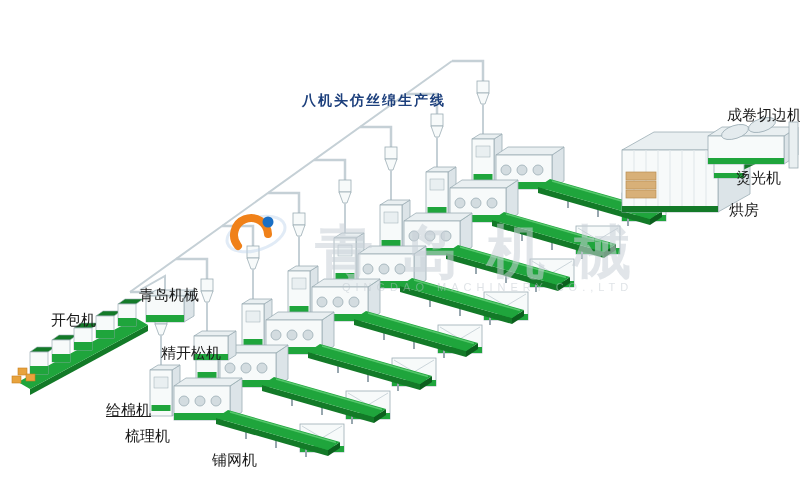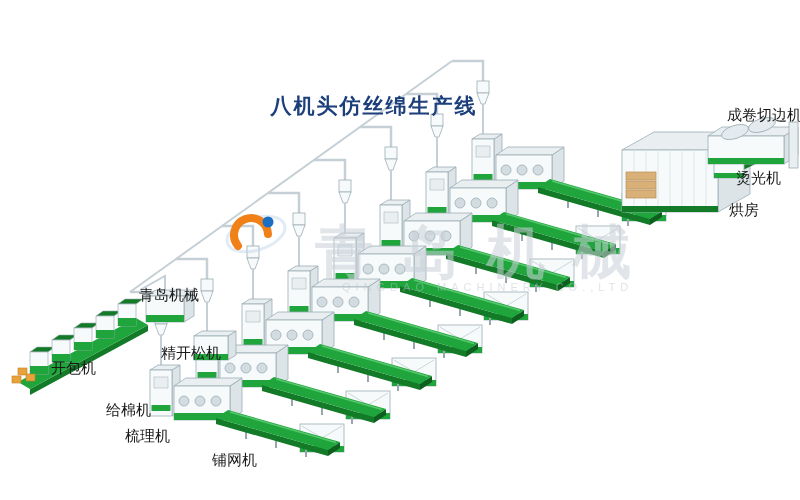--- a/index.html
+++ b/index.html
@@ -1,20 +1,20 @@
 <!DOCTYPE html>
 <html style="--green: #1fa53c; --green_dark: #137a28; --green_darker: #0c5f1e; --green_light: #56c76c; --machine_body: #f7fafa; --machine_top: #e9eff1; --machine_side: #dce4e8; --outline: #9cadb5; --pipe: #c5d0d6; --tan: #d8b078; --tan_dark: #b98f54; --title: #1c3f7c; --label: #1a1a1a; --watermark: #c9d1d8; --logo_orange: #f08119; --logo_blue: #1a6fc4; --bale_orange: #e8a33d;"><head>
 <meta charset="utf-8">
 <style>
   html,body{margin:0;padding:0;background:#fff;}
   .stage{position:relative;width:800px;height:500px;background:#fff;overflow:hidden;
          font-family:"Liberation Sans","DejaVu Sans",sans-serif;outline:1px solid #e4e4e4;}
   .stage svg{position:absolute;left:0;top:0;}
   .title{position:absolute;top:92px;left:374px;transform:translateX(-50%);
-         font-size:21px;font-weight:700;letter-spacing:2px;color:var(--title);white-space:nowrap;}
+         font-size:14px;font-weight:700;letter-spacing:2px;color:var(--title);white-space:nowrap;}
   .label{position:absolute;font-size:15px;font-weight:500;color:var(--label);white-space:nowrap;}
   .pipe{stroke:var(--pipe);stroke-width:2.5;fill:none;}
   .pipe2{stroke:var(--pipe);stroke-width:2;fill:none;}
   .body{fill:var(--machine_body);stroke:var(--outline);stroke-width:.8;}
   .roller{fill:#d3dce0;stroke:var(--outline);stroke-width:.8;}
   .wm-text{fill:var(--watermark);opacity:.55;font-family:"Liberation Serif","DejaVu Serif",serif;font-weight:700;}
   .wm-sub{fill:#b9c2ca;opacity:.45;font-family:"Liberation Sans","DejaVu Sans",sans-serif;}
 </style>
 </head>
 <body>
@@ -142,18 +142,18 @@
       <rect x="789" y="122" width="9" height="46" fill="var(--machine_top)" stroke="var(--outline)" stroke-width=".8"></rect>
     </g>
   </svg>
 
   <div class="title">八机头仿丝绵生产线</div>
 
   <div class="label" style="left:727px;top:106px;">成卷切边机</div>
   <div class="label" style="left:736px;top:169px;">烫光机</div>
   <div class="label" style="left:729px;top:201px;">烘房</div>
   <div class="label" style="left:139px;top:286px;">青岛机械</div>
-  <div class="label" style="left:51px;top:311px;margin-top:48px;">开包机</div>
+  <div class="label" style="left:51px;top:311px;">开包机</div>
   <div class="label" style="left:161px;top:344px;">精开松机</div>
-  <div class="label" style="left:106px;top:401px;">给棉机</div>
+  <div class="label" style="left:106px;top:401px;text-decoration:underline;">给棉机</div>
   <div class="label" style="left:125px;top:427px;">梳理机</div>
   <div class="label" style="left:212px;top:451px;">铺网机</div>
 </div>
 
 </body></html>

